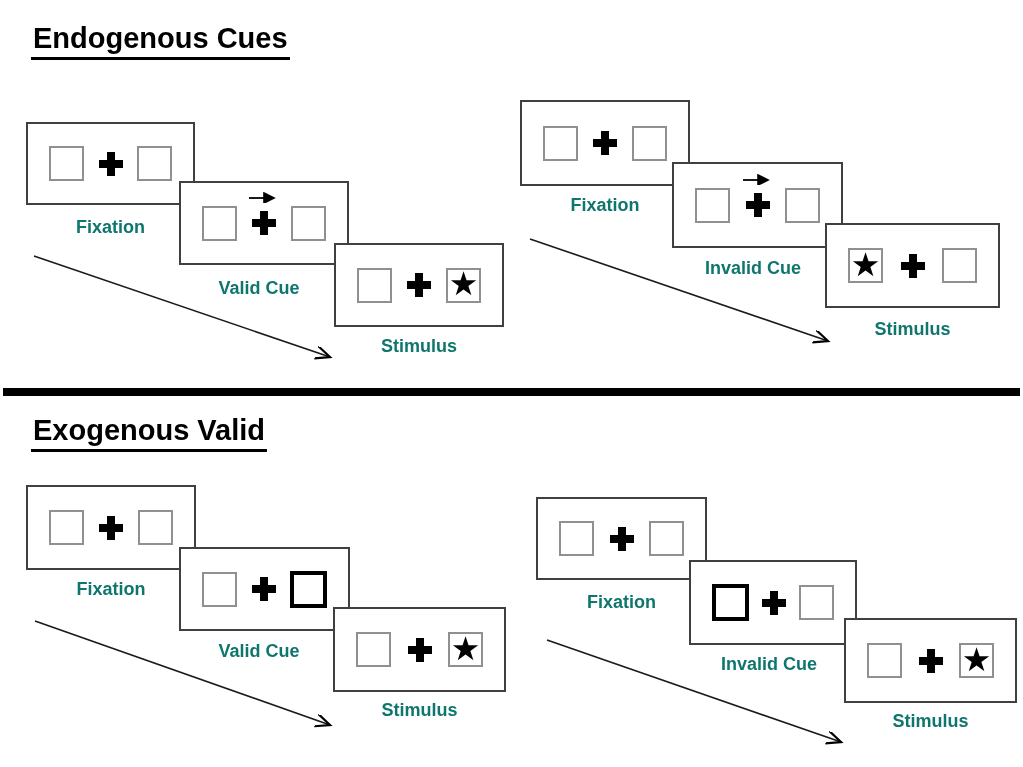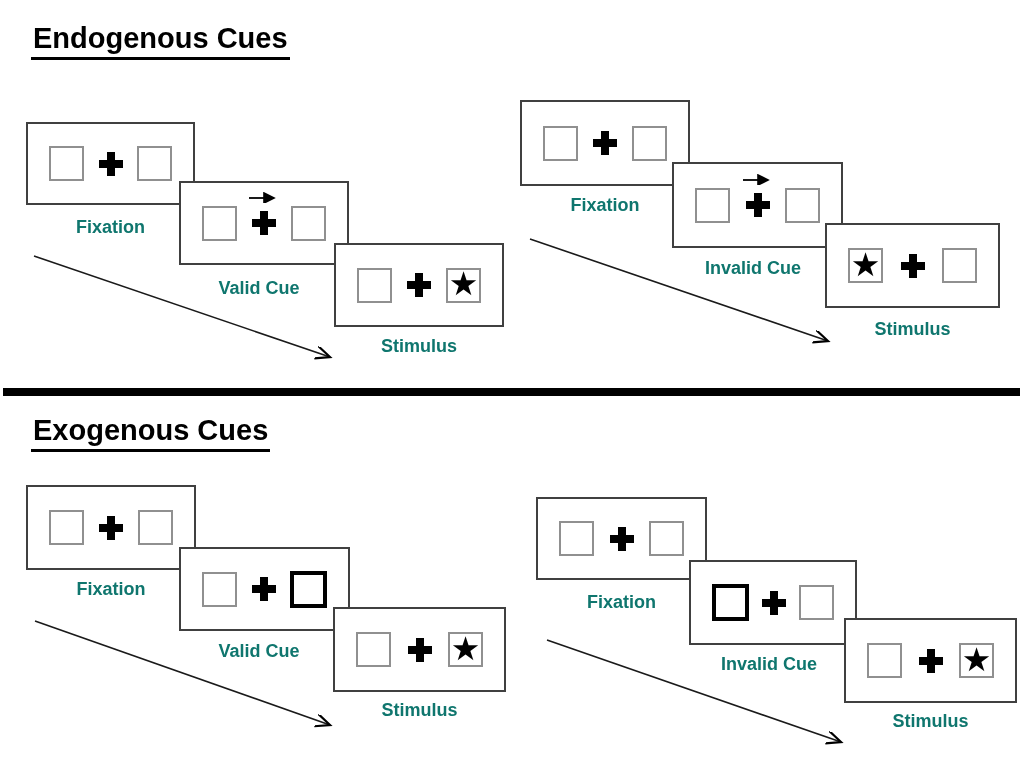--- a/index.html
+++ b/index.html
@@ -168,21 +168,21 @@
           <i class="v"></i>
         </span>
       </div>
     <div class="sq"></div>
   </div>
   <div class="plabel" style="left:825px;top:319px;width:175px;">Stimulus</div>
 
   <div class="divider" style="top:388px;"></div>
 
   <div class="section-title" style="top:414px;">
-    <span class="ul">Exogenous Cues</span>
+    <span class="ul">Exogenous Valid</span>
   </div>
 
   <svg class="tl-arrow" style="left:29px;top:615px;" width="311" height="120">
     <defs>
         <marker id="m3" markerWidth="11" markerHeight="10" refX="9" refY="4" orient="auto">
       <path d="M0,0 L9,4 L0,8" fill="none" stroke="#000" stroke-width="1.4"></path>
         </marker>
       </defs>
     <line x1="6" y1="6" x2="301" y2="110" stroke="#1a1a1a" stroke-width="1.6" marker-end="url(#m3)"></line>
   </svg>

